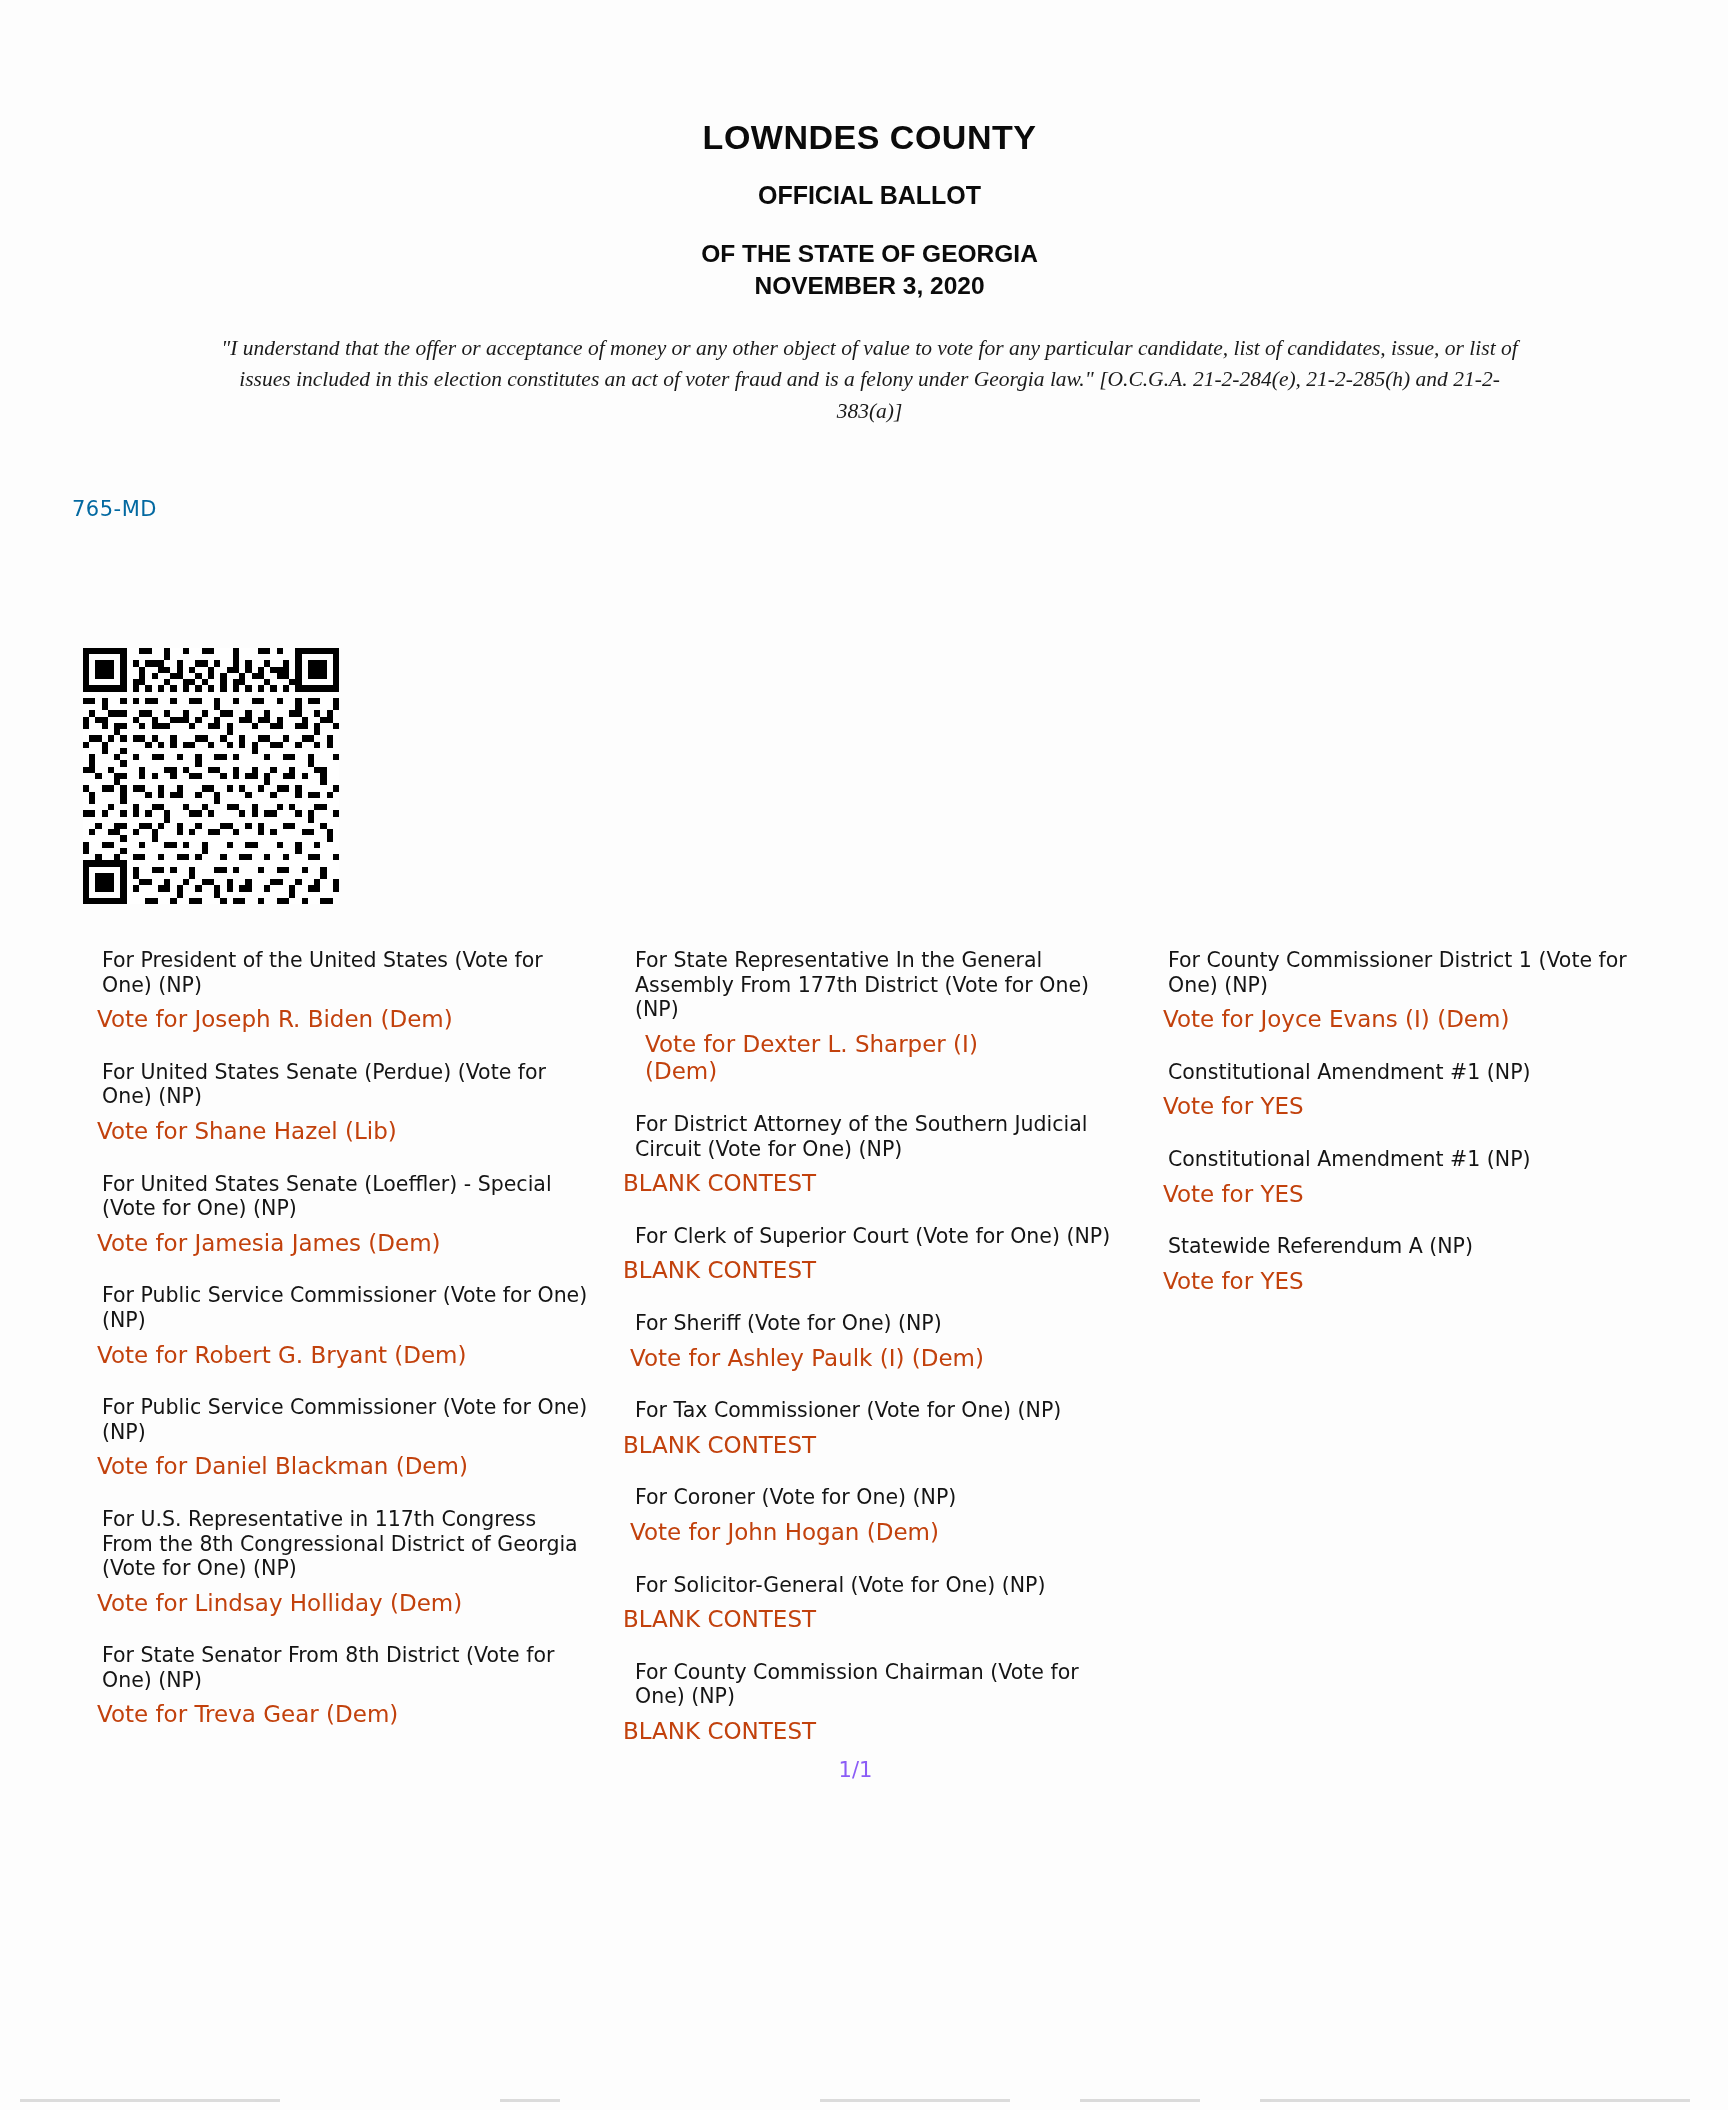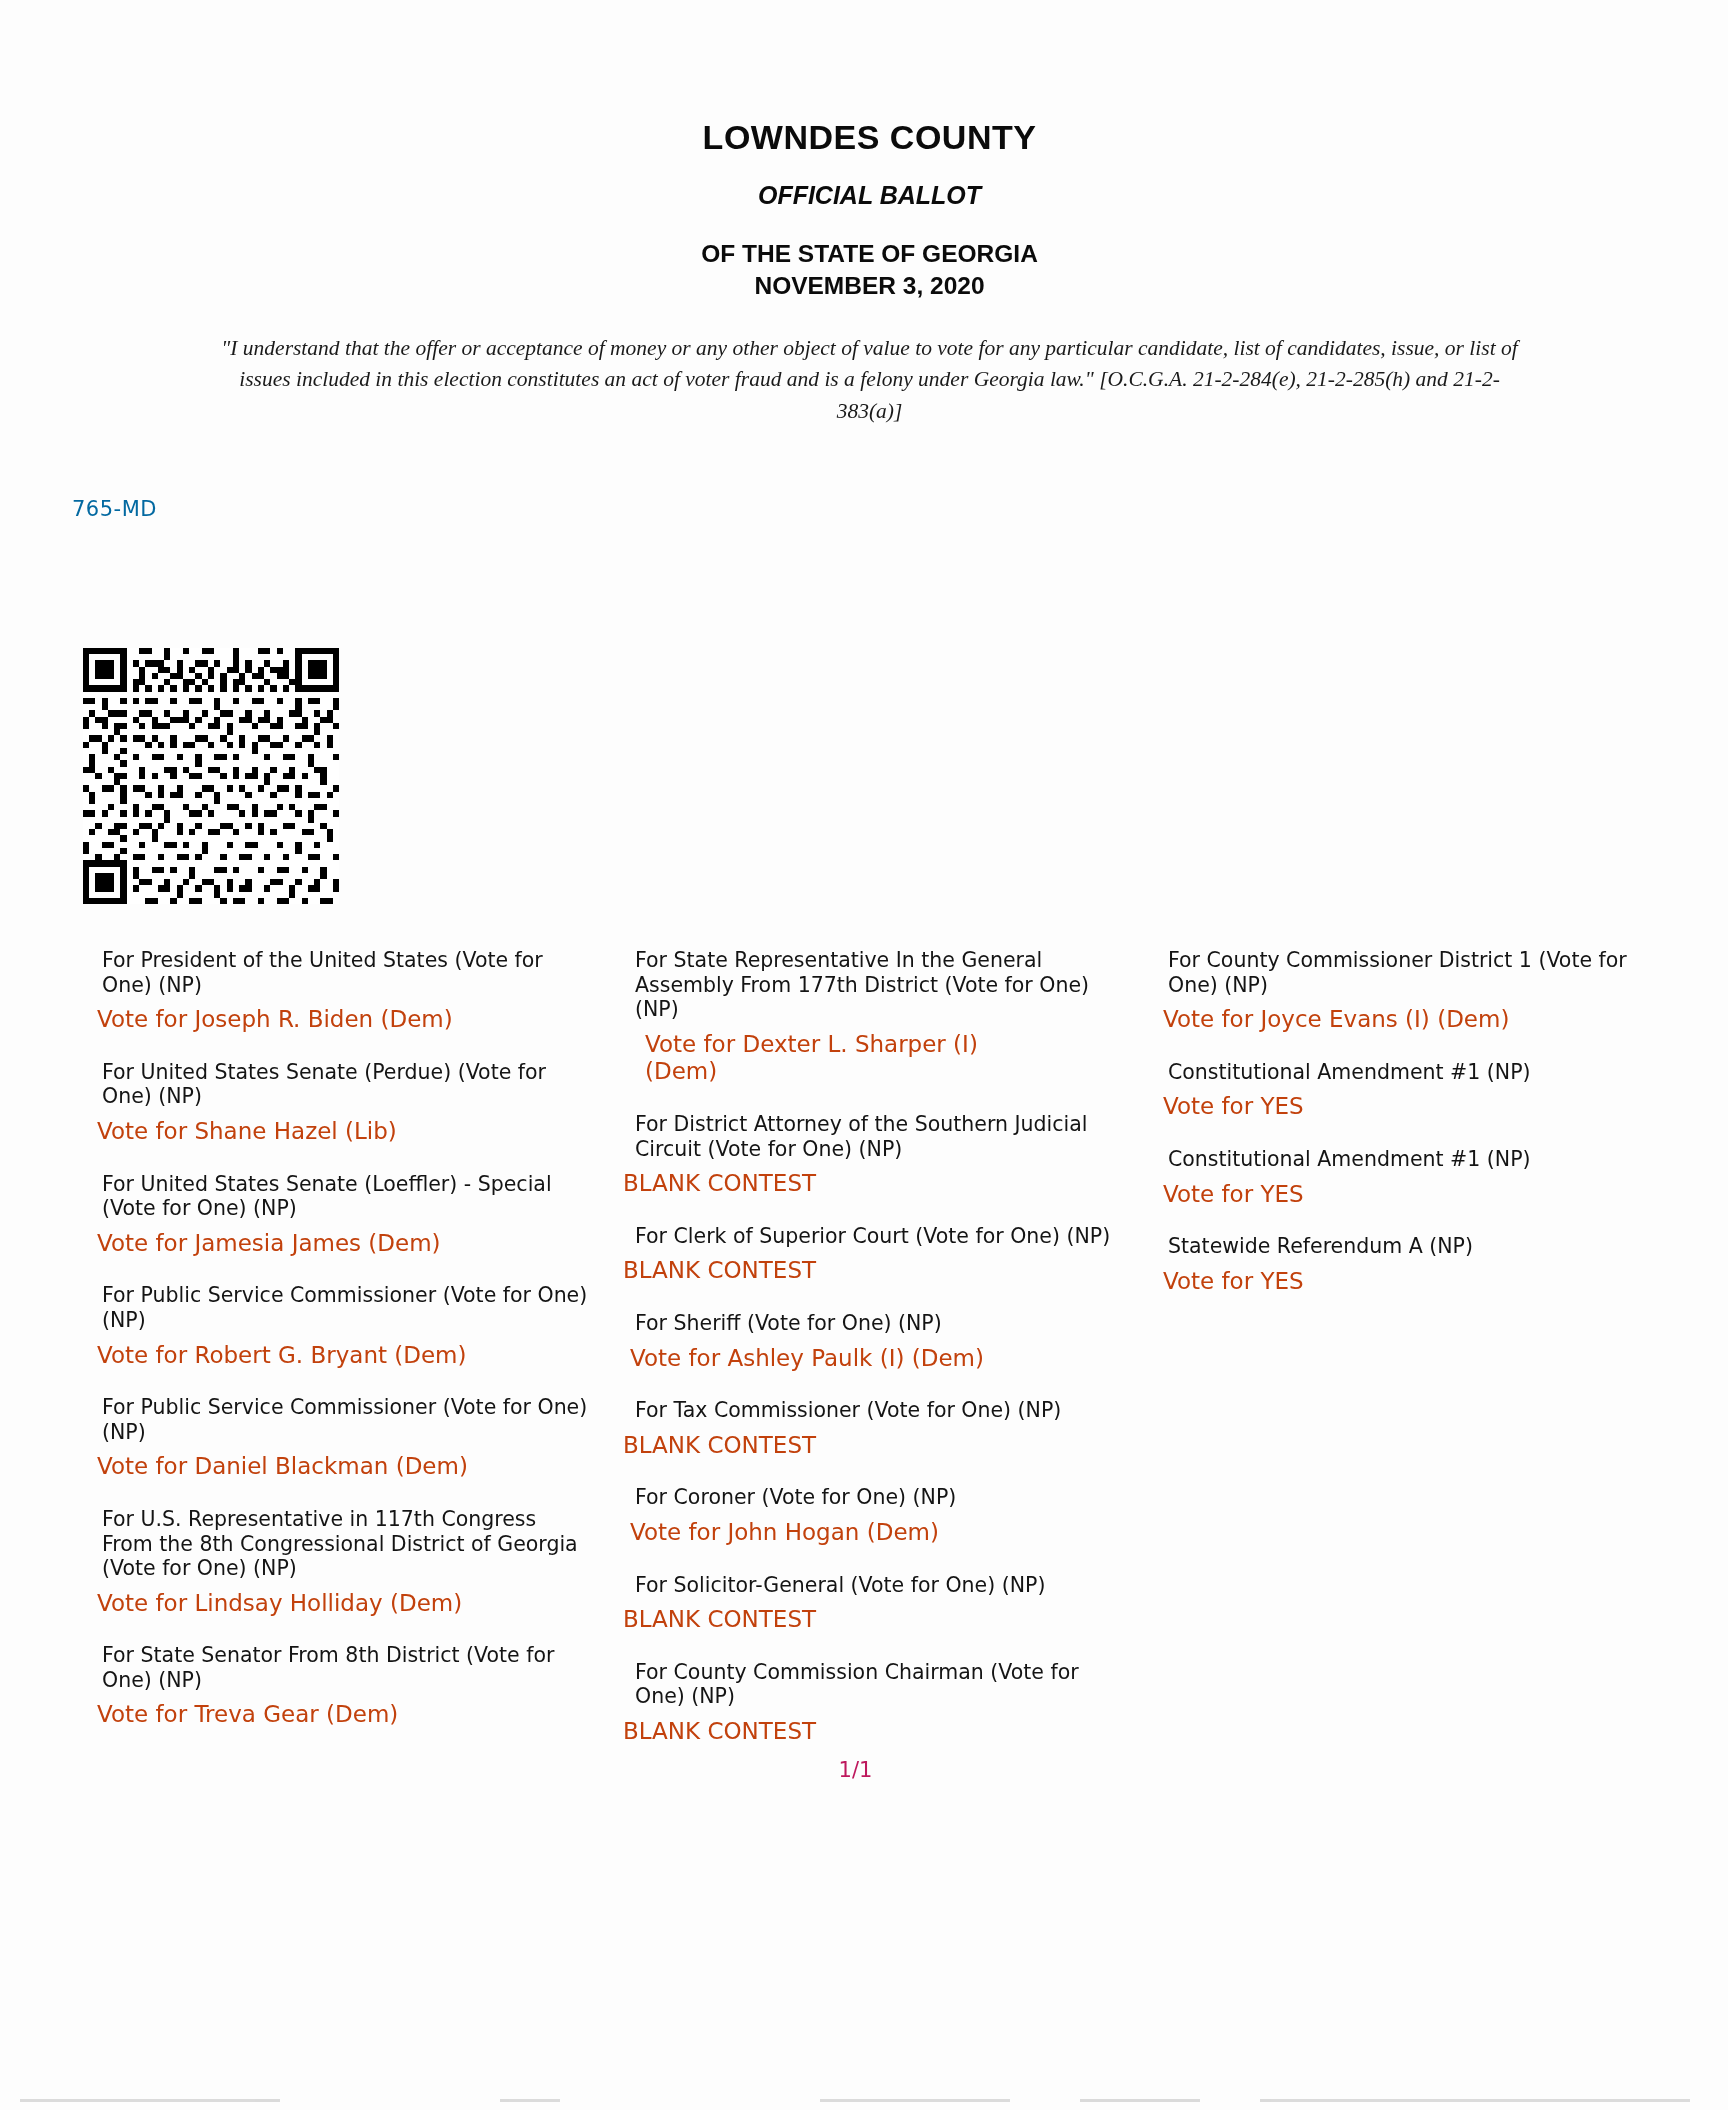--- a/index.html
+++ b/index.html
@@ -34,21 +34,20 @@
     font-size: 34px;
     letter-spacing: 0.5px;
     color: #0b0b0b;
   }
   .title-sub {
     font-family: "Liberation Sans", sans-serif;
     font-weight: bold;
     font-size: 25px;
     margin-top: 24px;
     color: #0b0b0b;
-    font-style: italic;
   }
   .title-election {
     font-family: "Liberation Sans", sans-serif;
     font-weight: bold;
     font-size: 24.5px;
     margin-top: 28px;
     line-height: 1.32;
     color: #0b0b0b;
   }
 
@@ -125,21 +124,21 @@
   }
 
   .page-number {
     position: absolute;
     left: 0;
     right: 17px;
     top: 1758px;
     text-align: center;
     font-family: "DejaVu Sans", sans-serif;
     font-size: 21px;
-    color: #be185d;
+    color: #8b5cf6;
   }
 
   
   .scan-edge {
     position: absolute;
     left: 0;
     right: 0;
     bottom: 8px;
     height: 14px;
     opacity: 0.35;

